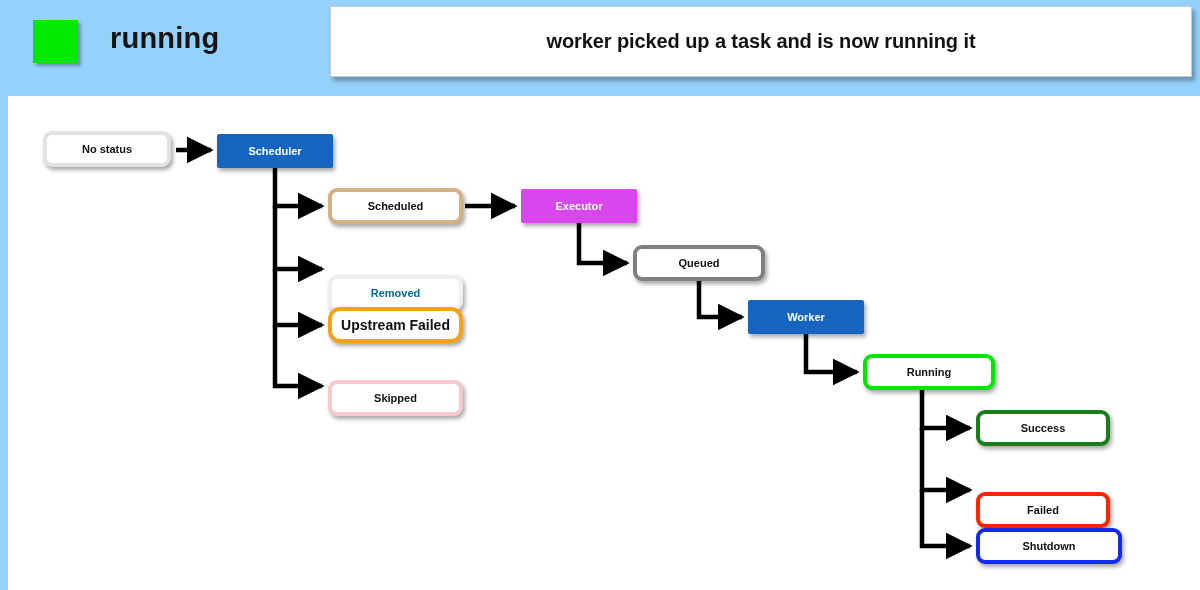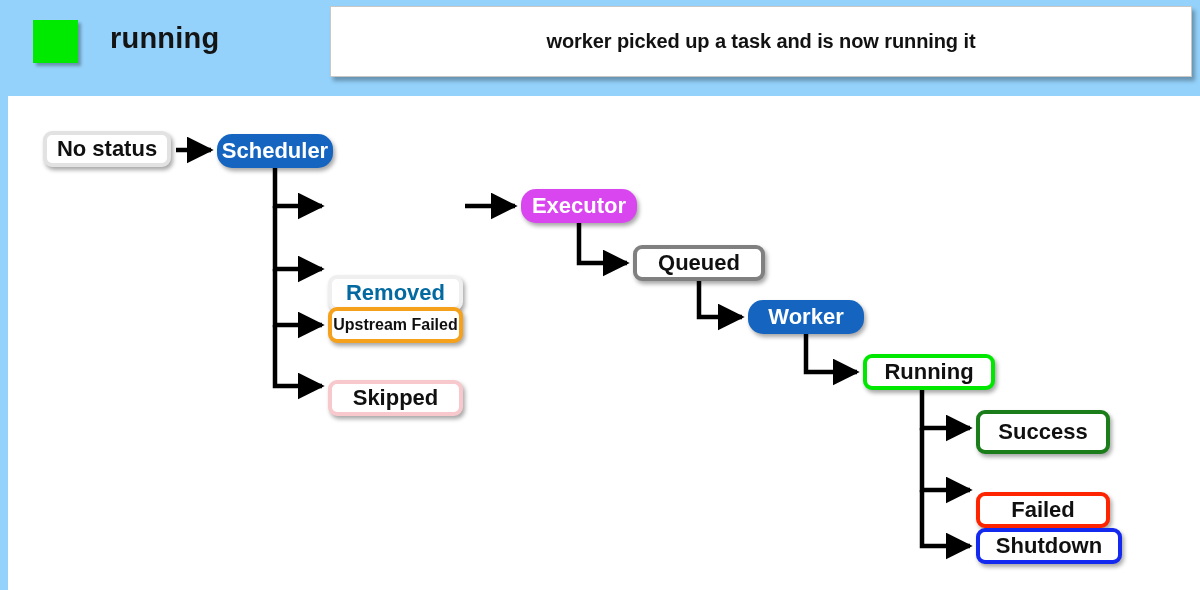--- a/index.html
+++ b/index.html
@@ -42,32 +42,32 @@
   .canvas {
     position: absolute; left: 8px; top: 96px;
     width: 1192px; height: 494px;
     background: #FFFFFF;
   }
 
   
   .node {
     position: absolute;
     display: flex; align-items: center; justify-content: center;
-    font-size: 22px; font-weight: bold; color: #101010;
+    font-size: 11px; font-weight: bold; color: #101010;
     border-radius: 9px;
     background: #FFFFFF;
     box-shadow: 2px 3px 4px rgba(0,0,0,0.35);
     text-align: center;
     white-space: nowrap;
   }
   .node.blue {
     background: #1565C0; color: #FFFFFF; border: none;
-    border-radius: 15px;
+    border-radius: 2px;
   }
-  .node.small-text { font-size: 16px; }
+  .node.small-text { font-size: 14px; border-radius: 12px; }
 
   svg.wires {
     position: absolute; left: 0; top: 0;
     width: 1192px; height: 494px;
     overflow: visible;
     pointer-events: none;
   }
 </style>
 </head>
 <body>
@@ -108,25 +108,26 @@
         <path d="M 798 238 L 798 276 L 849 276"></path>
 
         <path d="M 914 294 L 914 332 L 962 332"></path>
         <path d="M 914 332 L 914 394 L 962 394"></path>
         <path d="M 914 394 L 914 450 L 962 450"></path>
       </g>
     </svg>
 
     <div class="node" style="left: 35px; top: 35px; width: 128px; height: 36px; background: rgb(255, 255, 255); color: rgb(16, 16, 16); border: 4px solid rgb(226, 226, 226);">No status</div>
     <div class="node blue" style="left: 209px; top: 38px; width: 116px; height: 34px; background: rgb(21, 101, 192); color: rgb(255, 255, 255);">Scheduler</div>
+    <div class="node" style="left: 320px; top: 92px; width: 135px; height: 36px; background: rgb(255, 255, 255); color: rgb(16, 16, 16); border: 4px solid rgb(211, 177, 133);">Scheduled</div>
     <div class="node" style="left: 320px; top: 155px; width: 135px; height: 36px; background: rgb(255, 255, 255); color: #0369a1; border: 4px solid rgb(239, 239, 239); margin-top: 24px;">Removed</div>
     <div class="node small-text" style="left: 320px; top: 211px; width: 135px; height: 36px; background: rgb(255, 255, 255); color: rgb(16, 16, 16); border: 4px solid rgb(246, 161, 28);">Upstream Failed</div>
     <div class="node" style="left: 320px; top: 272px; width: 135px; height: 36px; background: rgb(255, 255, 255); color: rgb(16, 16, 16); border: 4px solid rgb(247, 200, 204); margin-top: 12px;">Skipped</div>
     <div class="node blue" style="left: 513px; top: 93px; width: 116px; height: 34px; background: #d946ef; color: rgb(255, 255, 255);">Executor</div>
     <div class="node" style="left: 625px; top: 149px; width: 132px; height: 36px; background: rgb(255, 255, 255); color: rgb(16, 16, 16); border: 4px solid rgb(128, 128, 128);">Queued</div>
     <div class="node blue" style="left: 740px; top: 204px; width: 116px; height: 34px; background: rgb(21, 101, 192); color: rgb(255, 255, 255);">Worker</div>
     <div class="node" style="left: 855px; top: 258px; width: 132px; height: 36px; background: rgb(255, 255, 255); color: rgb(16, 16, 16); border: 4px solid rgb(0, 232, 0);">Running</div>
-    <div class="node" style="left: 968px; top: 314px; width: 134px; height: 44px; background: rgb(255, 255, 255); color: rgb(16, 16, 16); border: 4px solid rgb(26, 125, 26);">Success</div>
+    <div class="node" style="left: 968px; top: 314px; width: 134px; height: 36px; background: rgb(255, 255, 255); color: rgb(16, 16, 16); border: 4px solid rgb(26, 125, 26);">Success</div>
     <div class="node" style="left: 968px; top: 376px; width: 134px; height: 36px; background: rgb(255, 255, 255); color: rgb(16, 16, 16); border: 4px solid rgb(255, 36, 0); margin-top: 20px;">Failed</div>
     <div class="node" style="left: 968px; top: 432px; width: 146px; height: 36px; background: rgb(255, 255, 255); color: rgb(16, 16, 16); border: 4px solid rgb(20, 41, 240);">Shutdown</div>
 
   </div>
 </div>
 
 </body></html>

